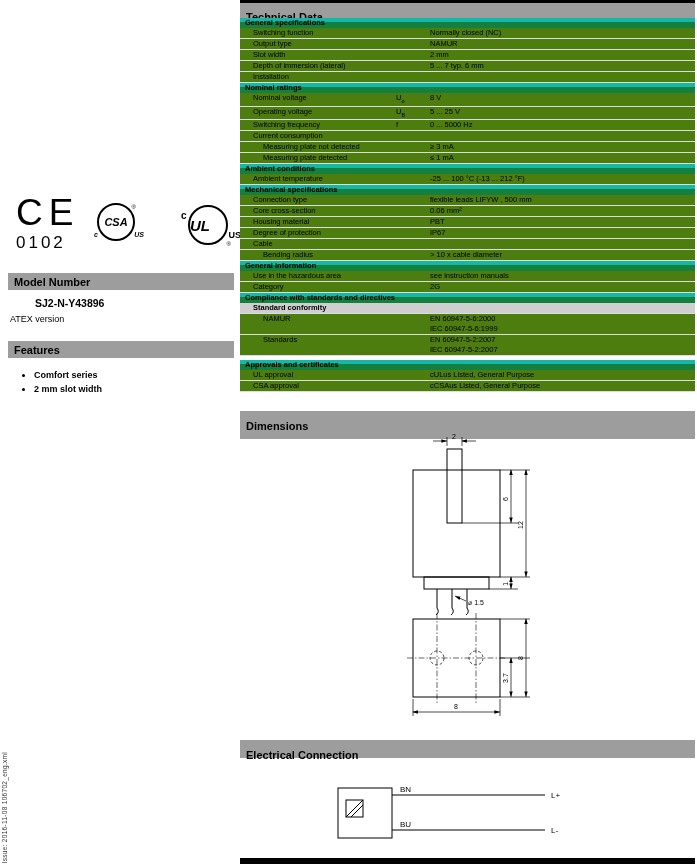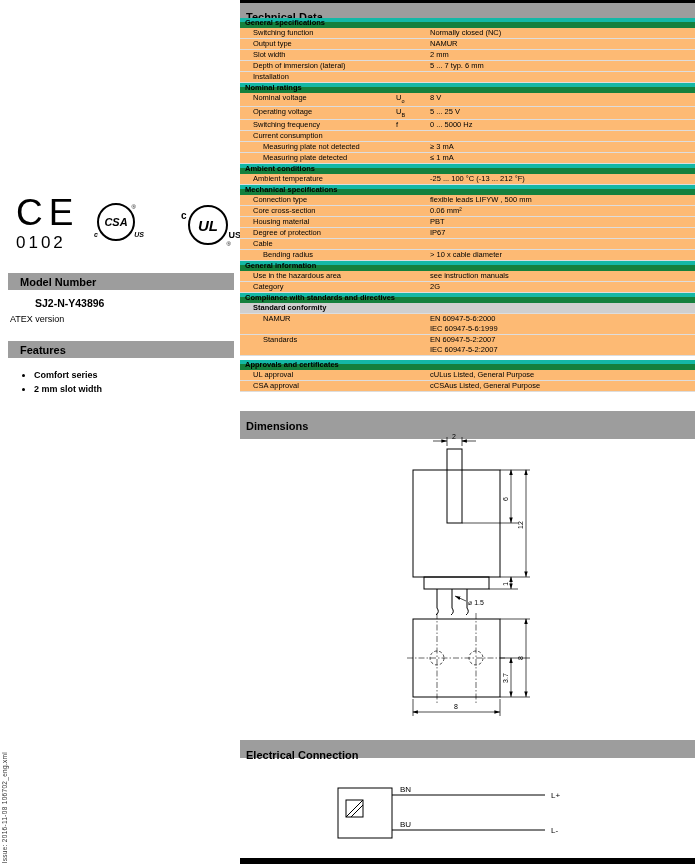--- a/index.html
+++ b/index.html
@@ -19,48 +19,48 @@
   .csa-mark { position:absolute; left:97px; top:203px; width:40px; height:40px; }
   .csa-circle { width:38px; height:38px; border:2.5px solid #000; border-radius:50%;
                 display:flex; align-items:center; justify-content:center;
                 font-weight:bold; font-style:italic; font-size:11px; position:relative; }
   .csa-reg { position:absolute; top:-1px; right:-3px; font-size:6px; font-style:normal; font-weight:normal; }
   .csa-c  { position:absolute; left:-5px; bottom:1px; font-size:7px; font-weight:bold; }
   .csa-us { position:absolute; right:-11px; bottom:1px; font-size:7px; font-weight:bold; }
 
   .ul-mark { position:absolute; left:188px; top:205px; width:40px; height:40px; }
   .ul-circle { width:40px; height:40px; border:2px solid #000; border-radius:50%;
-               display:flex; align-items:center; justify-content:center; position:relative; }
+               display:flex; align-items:center; justify-content:flex-start; position:relative; }
   .ul-text { font-weight:bold; font-style:italic; font-size:15px; }
   .ul-c  { position:absolute; left:-9px; top:3px; font-size:10px; font-weight:bold; }
   .ul-us { position:absolute; right:-15px; bottom:3px; font-size:9px; font-weight:bold; }
   .ul-reg { position:absolute; right:-5px; bottom:-4px; font-size:6px; }
 
   .side-bar { position:absolute; left:8px; width:226px; height:17px; background:#9d9d9d;
-              font-weight:bold; font-size:11px; line-height:14px; padding:2px 12px; }
+              font-weight:bold; font-size:11px; line-height:14px; padding:2px 6px; }
   .bar-model { top:273px; }
   .bar-features { top:341px; }
   .model-value { position:absolute; left:10px; top:297px; font-weight:bold; font-size:10.5px;padding-left:25px; }
   .model-sub   { position:absolute; left:10px; top:314px; font-size:9px; }
   .features-list { position:absolute; left:24px; top:368px; list-style:disc; padding-left:10px; }
   .features-list li { font-size:9px; font-weight:bold; line-height:14px; }
 
   
   .top-black  { position:absolute; left:240px; top:0; width:455px; height:3px; background:#000; }
   .main-bar   { position:absolute; left:240px; width:455px; background:#9d9d9d;
                 font-weight:bold; font-size:11px; padding:8px 6px; }
   .bar-tech { top:3px;  height:15px; line-height:13px; }
   .bar-dim  { top:411px; height:28px; line-height:14px; }
   .bar-elec { top:740px; height:18px; line-height:14px; }
 
   .tech-table { position:absolute; left:240px; top:18px; width:455px; font-size:7.5px; }
   .sec-header { background:#14b8a6; font-weight:bold; height:10px; line-height:10px;
                 padding-left:5px; border-bottom:6px solid #15803d; }
   .sec-header.gap { margin-top:4px; }
-  .row { display:flex; align-items:flex-start; min-height:10px; border-bottom:1px solid #ddd; background:#fdba74; }
+  .row { display:flex; align-items:flex-start; min-height:10px; border-bottom:1px solid #ddd; background:#4d7c0f; }
   .row.subhead { background:#cfcfcf; }
   .row.subhead .lab { font-weight:bold; }
   .lab { line-height:10px; flex:0 0 auto; }
   .indent1 { padding-left:13px; } .indent1 .lab { width:143px; }
   .indent2 { padding-left:23px; } .indent2 .lab { width:133px; }
   .sym { flex:0 0 34px; width:34px; line-height:10px; }
   .sym sub { font-size:5.5px; }
   .val { flex:1; line-height:10px; white-space:pre-line; }
 
   .dim-figure  { position:absolute; left:340px; top:432px; }

